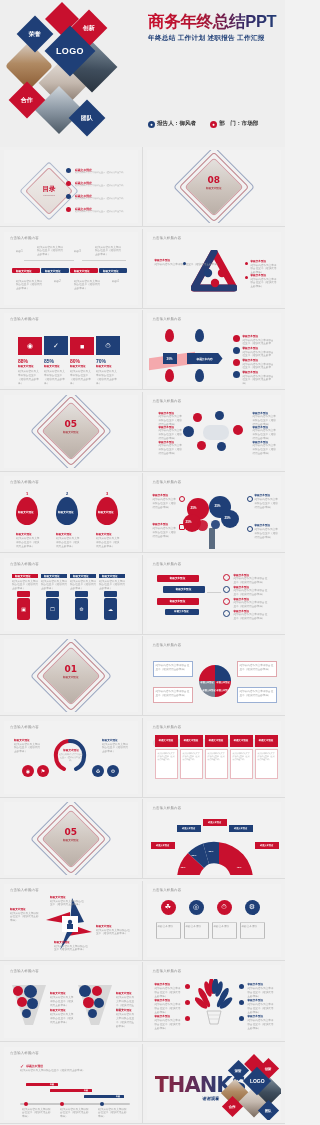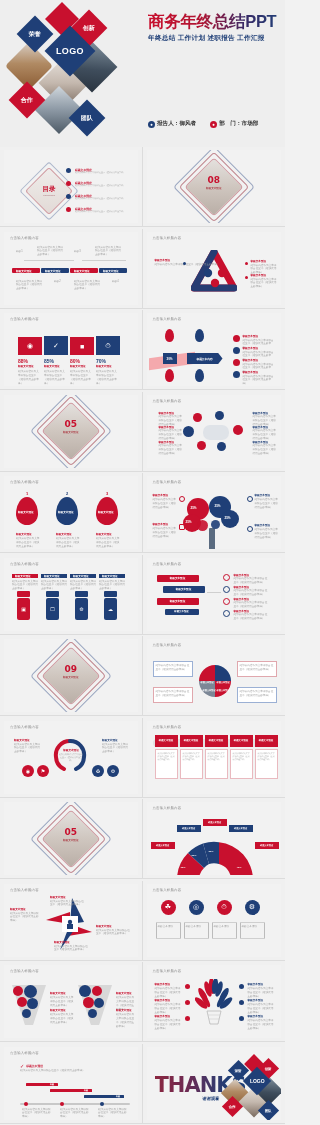--- a/index.html
+++ b/index.html
@@ -438,21 +438,21 @@
       <div class="lbl" style="left:87px;top:55.5px;width:34px;">此部分内容作为文字排版占位显示（建议使用主题字体）</div>
     </div>
       </div>
 
     <div class="cell">
         <div class="slide">
       <div class="secwrap">
         <div class="secd o1"></div>
             <div class="secd o2"></div>
             <div class="secd o3"></div>
-        <div class="secnum">09</div>
+        <div class="secnum">01</div>
         <div class="sectxt">标题文本预设</div>
       </div>
     </div>
       </div>
 
     <div class="cell">
         <div class="slide">
       <div class="hdr">点击输入标题内容</div>
       <div style="position:absolute;left:52px;top:26px;width:32px;height:32px;border-radius:50%;
                   background:conic-gradient(#1f3f77 0deg 90deg,#c8102e 90deg 180deg,#7c8796 180deg 270deg,#c8102e 270deg 360deg);"></div>

